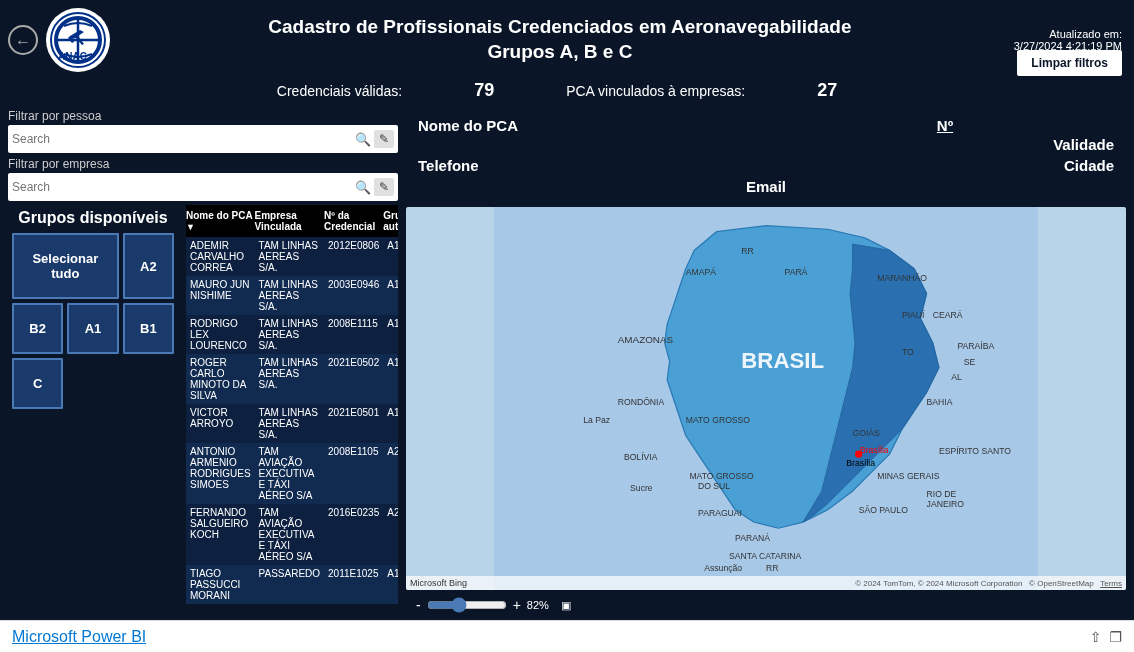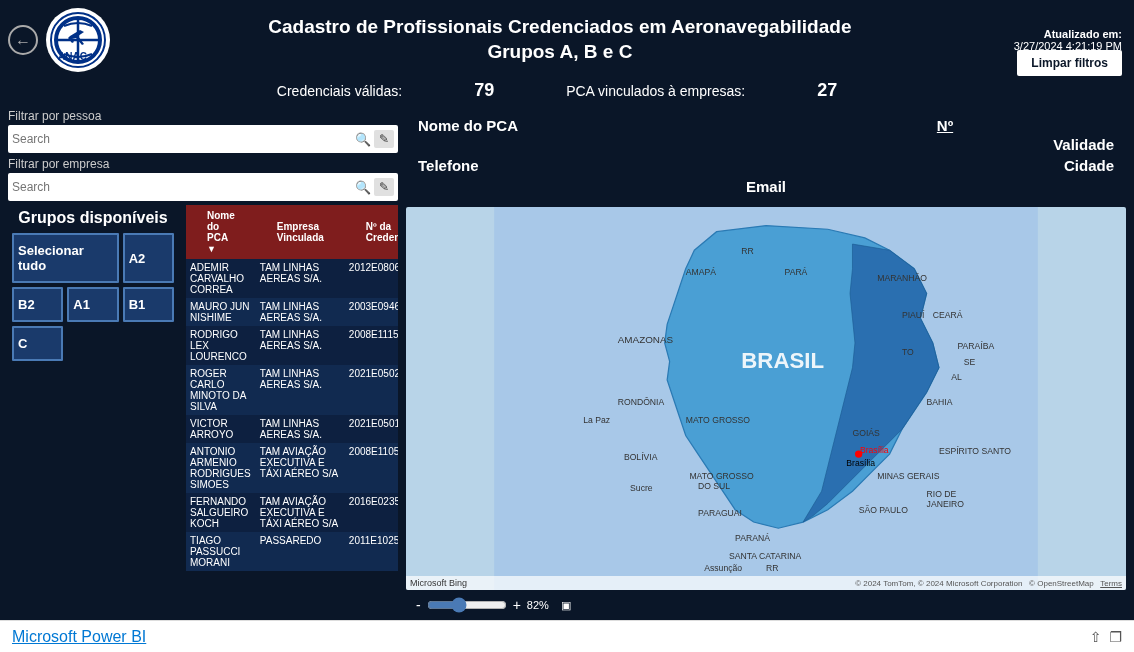--- a/index.html
+++ b/index.html
@@ -69,21 +69,21 @@
       line-height: 1.3;
     }
     .updated-area {
       text-align: right;
       font-size: 11px;
       color: white;
       flex-shrink: 0;
       margin-left: 8px;
     }
     .updated-label {
-      font-weight: 700;
+      font-weight: 400;
     }
     
     .stats-row {
       display: flex;
       justify-content: center;
       align-items: center;
       gap: 52px;
       padding: 4px 0;
       font-size: 14px;
       color: white;
@@ -176,39 +176,39 @@
       display: grid;
       grid-template-columns: repeat(3, 1fr);
       gap: 4px;
     }
     .group-btn {
       background: #1a3a6b;
       border: 2px solid #4a7ab5;
       color: white;
       font-size: 13px;
       font-weight: 600;
-      padding: 8px 4px;
-      cursor: pointer;
-      text-align: left;
+      padding: 16px 4px;
+      cursor: pointer;
+      text-align: center;
       border-radius: 1px;
     }
     
     .table-container {
       flex: 1;
       overflow-y: auto;
       font-size: 11px;
     }
     .data-table {
       width: 100%;
       border-collapse: collapse;
     }
     .data-table th {
-      background: #7f1d1d;
-      color: white;
-      padding: 5px 21px;
+      background: #000000;
+      color: white;
+      padding: 5px 0;
       text-align: left;
       font-size: 10px;
       font-weight: 600;
       position: sticky;
       top: 0;
       z-index: 1;
     }
     .data-table td {
       padding: 3px 4px;
       font-size: 10px;

